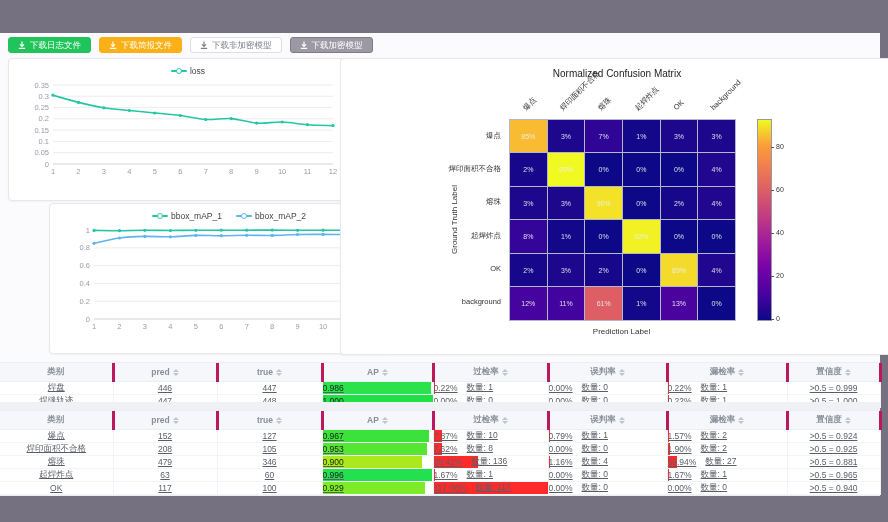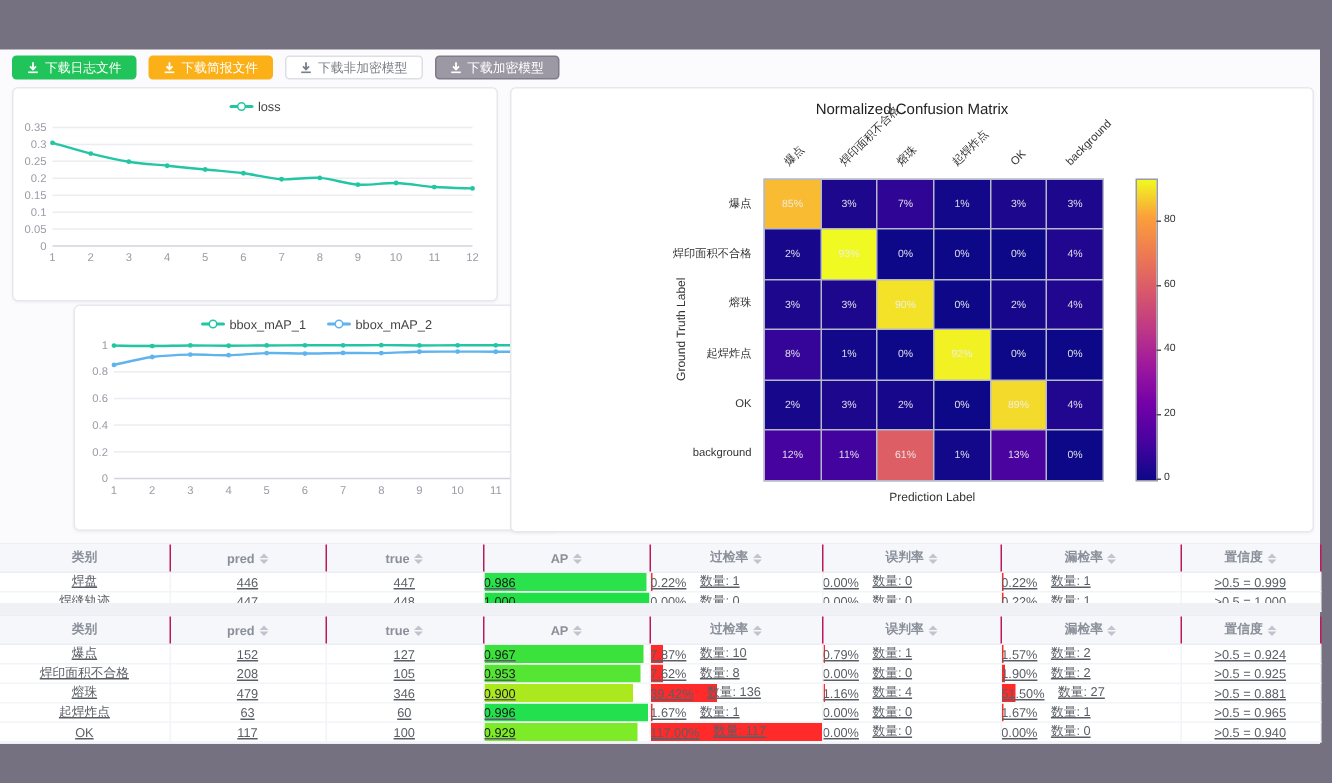--- a/index.html
+++ b/index.html
@@ -10,21 +10,21 @@
   .toolbar{position:absolute;left:8px;top:4px;display:flex;gap:8px;}
   .btn{display:inline-flex;align-items:center;gap:4px;height:16px;padding:0 9px;border-radius:3px;
        font-size:8.5px;border:1px solid transparent;cursor:pointer;white-space:nowrap;line-height:16px;}
   .btn svg{flex:0 0 auto;}
   .btn-green{background:#21c45a;color:#fff;border-color:#21c45a;}
   .btn-orange{background:#fbb017;color:#fff;border-color:#fbb017;}
   .btn-white{background:#fff;color:#7a7f88;border-color:#dcdfe6;}
   .btn-gray{background:#9c98a4;color:#fff;border-color:#7f7b89;}
   
   .card{position:absolute;background:#fff;border:1px solid #e7e8ee;border-radius:4px;
-        box-shadow:0 1px 2px rgba(0,0,0,0.04);}
+        box-shadow:0 1px 2px rgba(0,0,0,0.04);padding-left:18px;}
   #loss-card{left:8px;top:25px;width:322px;height:141px;}
   #map-card{left:8px;top:170px;width:322px;height:149px;margin-left:41px;}
   .legend-row{display:flex;justify-content:center;gap:14px;padding-top:5px;height:14px;align-items:center;}
   .legend-item{display:inline-flex;align-items:center;gap:3px;font-size:8.5px;color:#444;}
   .lg-mark{position:relative;width:16px;height:2px;border-radius:1px;}
   .lg-dot{position:absolute;left:5px;top:-2px;width:4px;height:4px;border-radius:50%;background:#fff;
           border:1.5px solid currentColor;}
   
   #matrix-card{left:340px;top:25px;width:534px;height:295px;}
   .mx-title{position:absolute;left:0;width:100%;top:9px;text-align:center;font-size:10px;font-weight:normal;color:#222;}
@@ -36,21 +36,21 @@
   .mx-ylab{position:absolute;font-size:7.5px;color:#333;white-space:nowrap;text-align:right;}
   .mx-axis-x{position:absolute;font-size:8px;color:#333;text-align:center;}
   .mx-axis-y{position:absolute;font-size:8px;color:#333;transform:rotate(-90deg);transform-origin:center;white-space:nowrap;}
   .mx-cbar{position:absolute;border:1px solid #9a9aa6;}
   .mx-ctick{position:absolute;font-size:7px;color:#333;}
   .mx-ctickmark{position:absolute;width:3px;height:1px;background:#555;}
   
   .tbl-block{position:absolute;left:0;width:880px;background:#fff;border-top:1px solid #ebeef5;border-bottom:1px solid #ebeef5;}
   table{border-collapse:collapse;table-layout:fixed;width:880px;}
   th{height:18px;background:#f5f7fa;color:#8a8f99;font-size:8.5px;font-weight:bold;
-     border-right:1px solid #be185d;border-bottom:1px solid #ebeef5;padding:0;}
+     border-right:3px solid #be185d;border-bottom:1px solid #ebeef5;padding:0;}
   td{height:11px;font-size:8.5px;color:#5a5e66;text-align:center;border-right:1px solid #f2f3f7;
      border-bottom:1px solid #f2f4f8;padding:0;position:relative;overflow:hidden;white-space:nowrap;text-decoration:underline;}
   .th-inner{display:inline-flex;align-items:center;gap:3px;}
   .caret-wrap{display:inline-flex;flex-direction:column;}
   .caret-up{width:0;height:0;border-left:3px solid transparent;border-right:3px solid transparent;
             border-bottom:3.5px solid #c0c4cc;margin-bottom:1px;}
   .caret-down{width:0;height:0;border-left:3px solid transparent;border-right:3px solid transparent;
             border-top:3.5px solid #c0c4cc;}
   .bar{position:absolute;left:0;top:0;bottom:0;}
   .cell-flex{position:relative;display:flex;align-items:center;gap:9px;height:100%;}
@@ -576,21 +576,21 @@
             <td>
               <div class="bar" style="width: 1.16%; background: rgb(255, 43, 43);"></div>
               <div class="cell-flex">
                 <span>1.16%</span>
                 <span>数量: 4</span>
               </div>
             </td>
             <td>
               <div class="bar" style="width: 7.83%; background: rgb(255, 43, 43);"></div>
               <div class="cell-flex">
-                <span>51.50%</span>
+                <span>59.94%</span>
                 <span>数量: 27</span>
               </div>
             </td>
             <td>&gt;0.5 = 0.881</td>
           </tr>
           <tr>
             <td>起焊炸点</td>
             <td>63</td>
             <td>60</td>
             <td>

